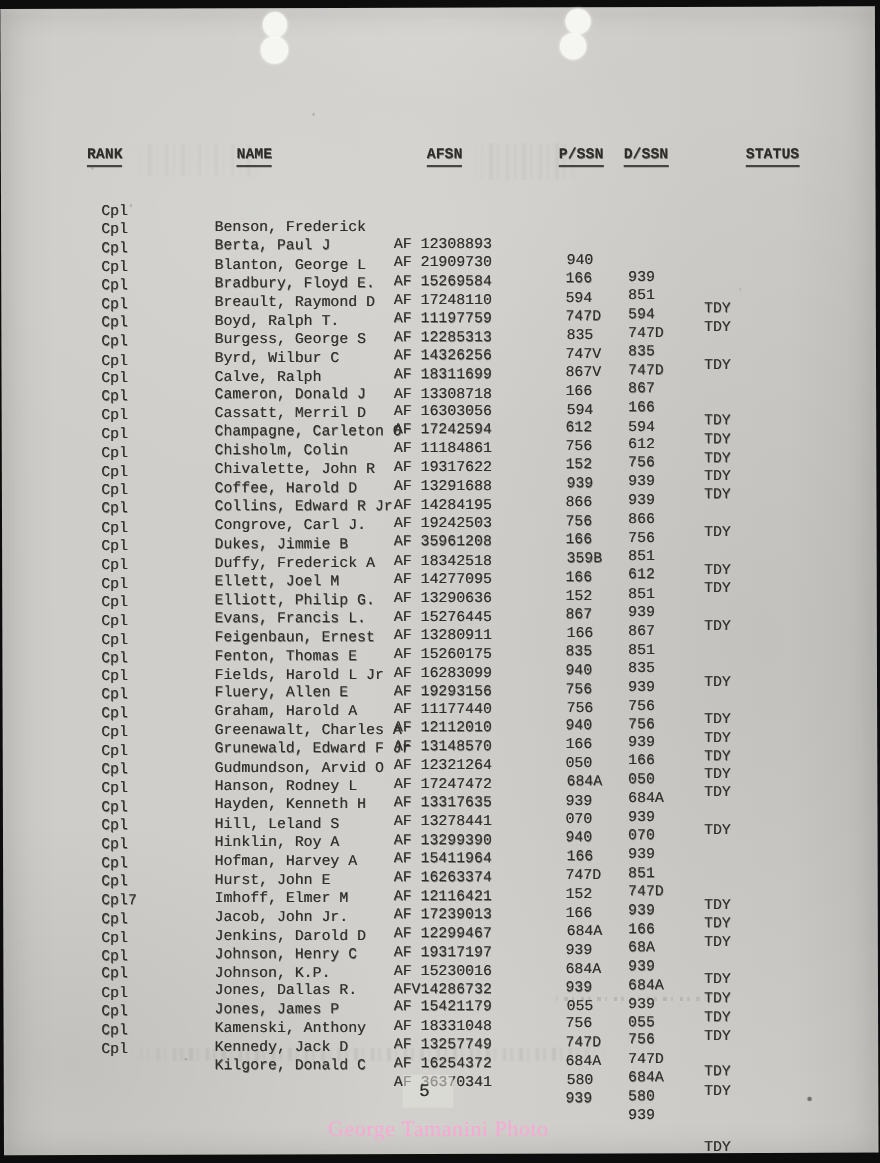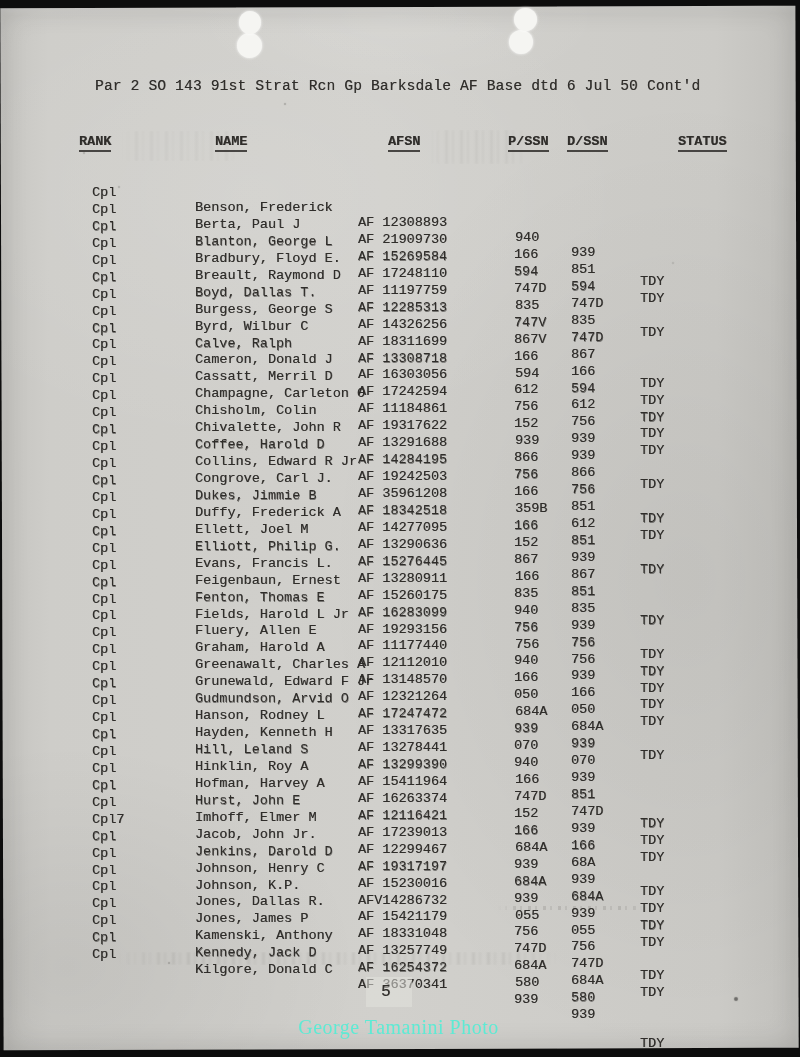--- a/index.html
+++ b/index.html
@@ -52,21 +52,21 @@
   .c-pssn{left:514px;} .c-dssn{left:571px;}  .c-status{left:640px;margin-top:14px;}
   
   .row:nth-child(3n) span{transform:translateY(.4px);}
   .row:nth-child(4n+1) .c-pssn{transform:translateX(1px);}
   .row:nth-child(5n+2) span{transform:translateY(-.4px);}
   
   .pagepatch{position:absolute;left:366px;top:977px;width:46px;height:30px;background:rgba(226,225,221,.55);}
   .pagenum{position:absolute;left:381px;top:983px;font-size:16px;}
   .credit{
     position:absolute;left:0;top:1016px;width:797px;text-align:center;
-    font-family:"Liberation Serif", serif;font-size:20px;color:#5eead4;
+    font-family:"Liberation Serif", serif;font-size:20px;color:#f9a8d4;
     letter-spacing:.5px;
   }
   
   .ghost{position:absolute;opacity:.16;filter:blur(1.1px);
     background:repeating-linear-gradient(90deg, rgba(72,70,66,.55) 0 3px, transparent 3px 7px, rgba(72,70,66,.4) 7px 9px, transparent 9px 15px);
     -webkit-mask-image:linear-gradient(90deg,transparent,#000 12%,#000 88%,transparent);
             mask-image:linear-gradient(90deg,transparent,#000 12%,#000 88%,transparent);}
   .ghost-1{left:112px;top:952px;width:450px;height:13px;}
   .ghost-2{left:430px;top:130px;width:95px;height:34px;opacity:.10;}
   .ghost-3{left:120px;top:131px;width:120px;height:30px;opacity:.08;}
@@ -90,21 +90,20 @@
 
   <div class="hole hole-1"></div>
   <div class="hole hole-2"></div>
 
   <div class="ghost ghost-1"></div>
   <div class="ghost ghost-2"></div>
   <div class="ghost ghost-3"></div>
   <div class="ghost ghost-4"></div>
   <div class="specks"></div>
 
-  <div class="title tw">Par 2 SO 143 91st Strat Rcn Gp Barksdale AF Base dtd 6 Jul 50 Cont'd</div>
 
   <div class="colhead">
     <span class="h-rank tw">RANK</span>
     <span class="h-name tw">NAME</span>
     <span class="h-afsn tw">AFSN</span>
     <span class="h-pssn tw">P/SSN</span>
     <span class="h-dssn tw">D/SSN</span>
     <span class="h-status tw">STATUS</span>
   </div>
 
@@ -149,21 +148,21 @@
       <span class="c-rank tw">Cpl</span>
       <span class="c-name tw">Breault, Raymond D</span>
       <span class="c-afsn tw">AF 11197759</span>
       <span class="c-pssn tw">835</span>
       <span class="c-dssn tw">835</span>
       <span class="c-status tw"></span>
     </div>
 
     <div class="row">
       <span class="c-rank tw">Cpl</span>
-      <span class="c-name tw">Boyd, Dallas T.</span>
+      <span class="c-name tw">Boyd, Ralph T.</span>
       <span class="c-afsn tw">AF 12285313</span>
       <span class="c-pssn tw">747V</span>
       <span class="c-dssn tw">747D</span>
       <span class="c-status tw"></span>
     </div>
 
     <div class="row">
       <span class="c-rank tw">Cpl</span>
       <span class="c-name tw">Burgess, George S</span>
       <span class="c-afsn tw">AF 14326256</span>

